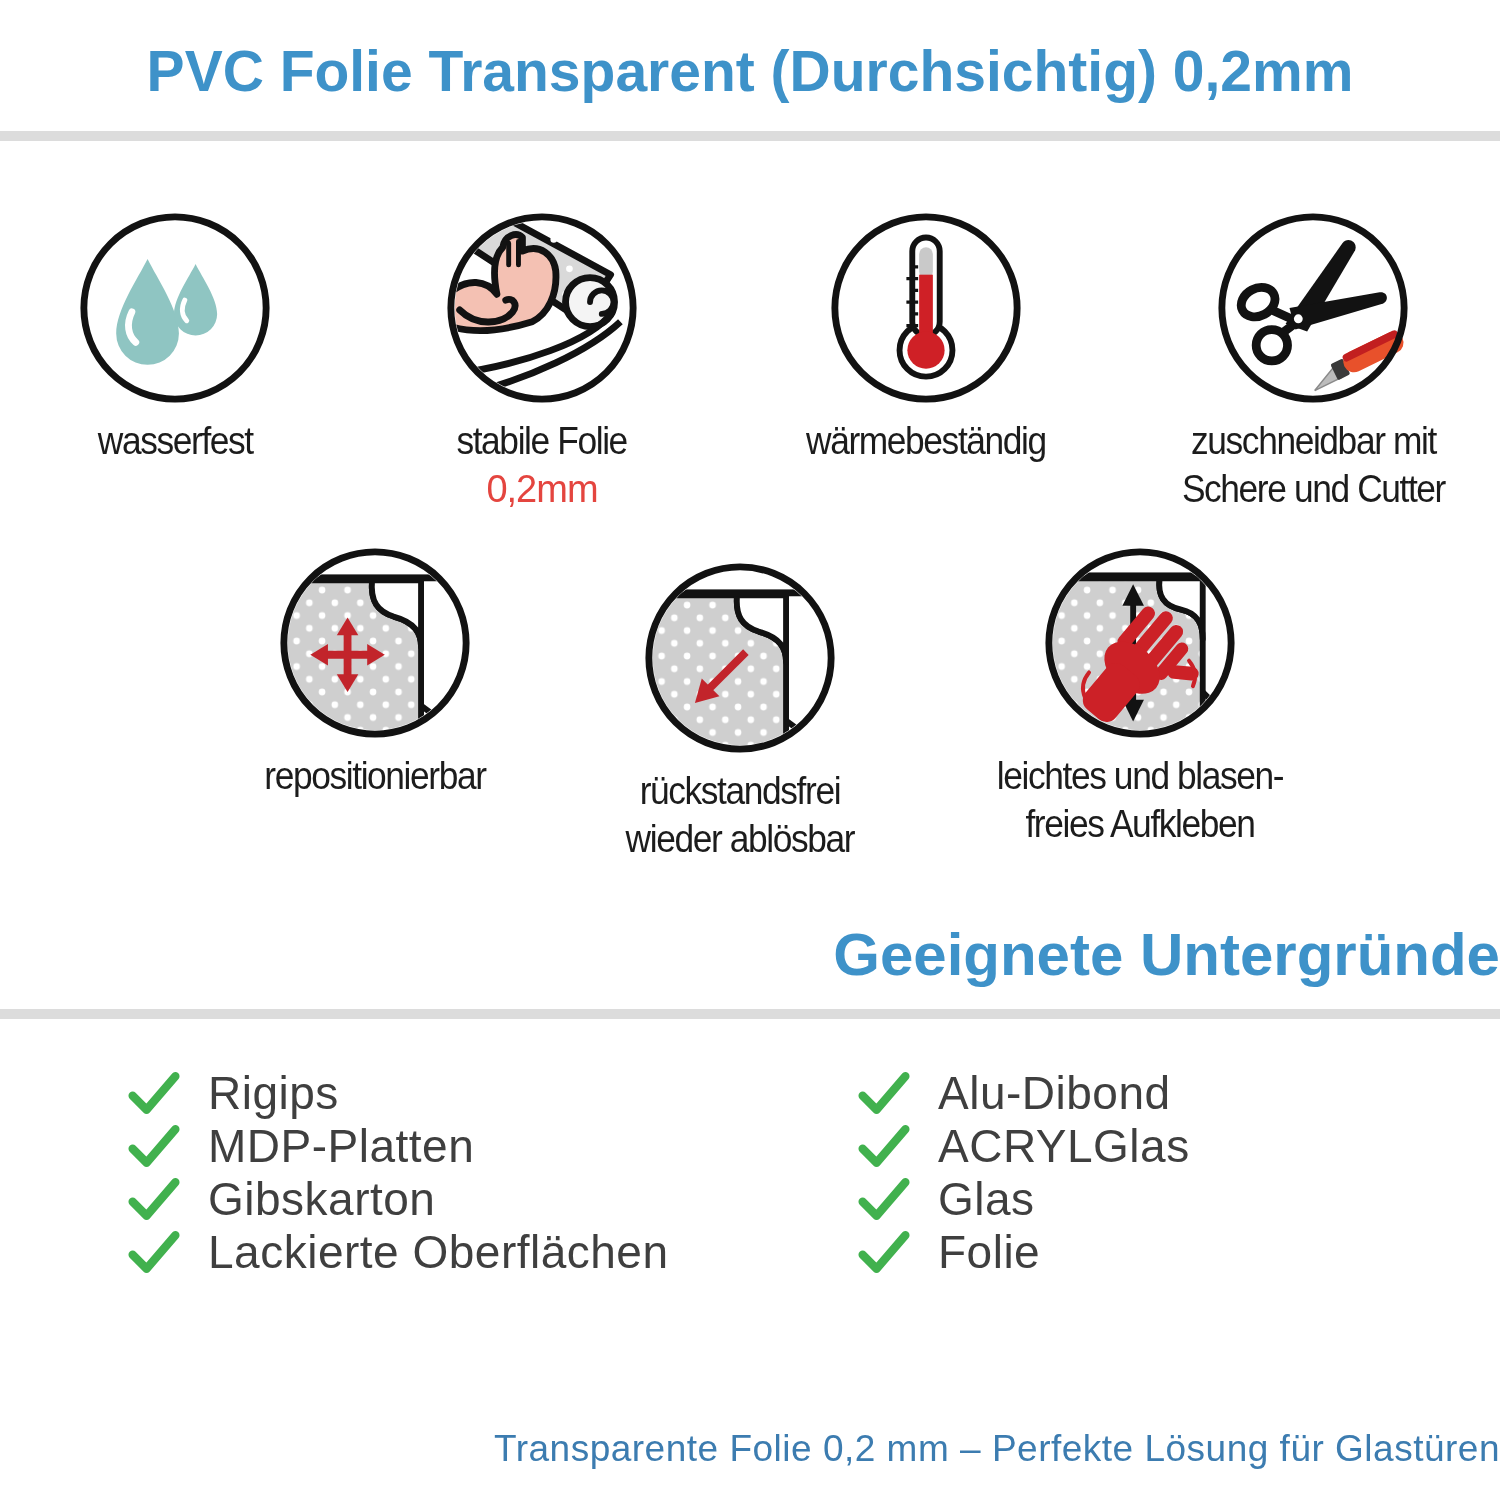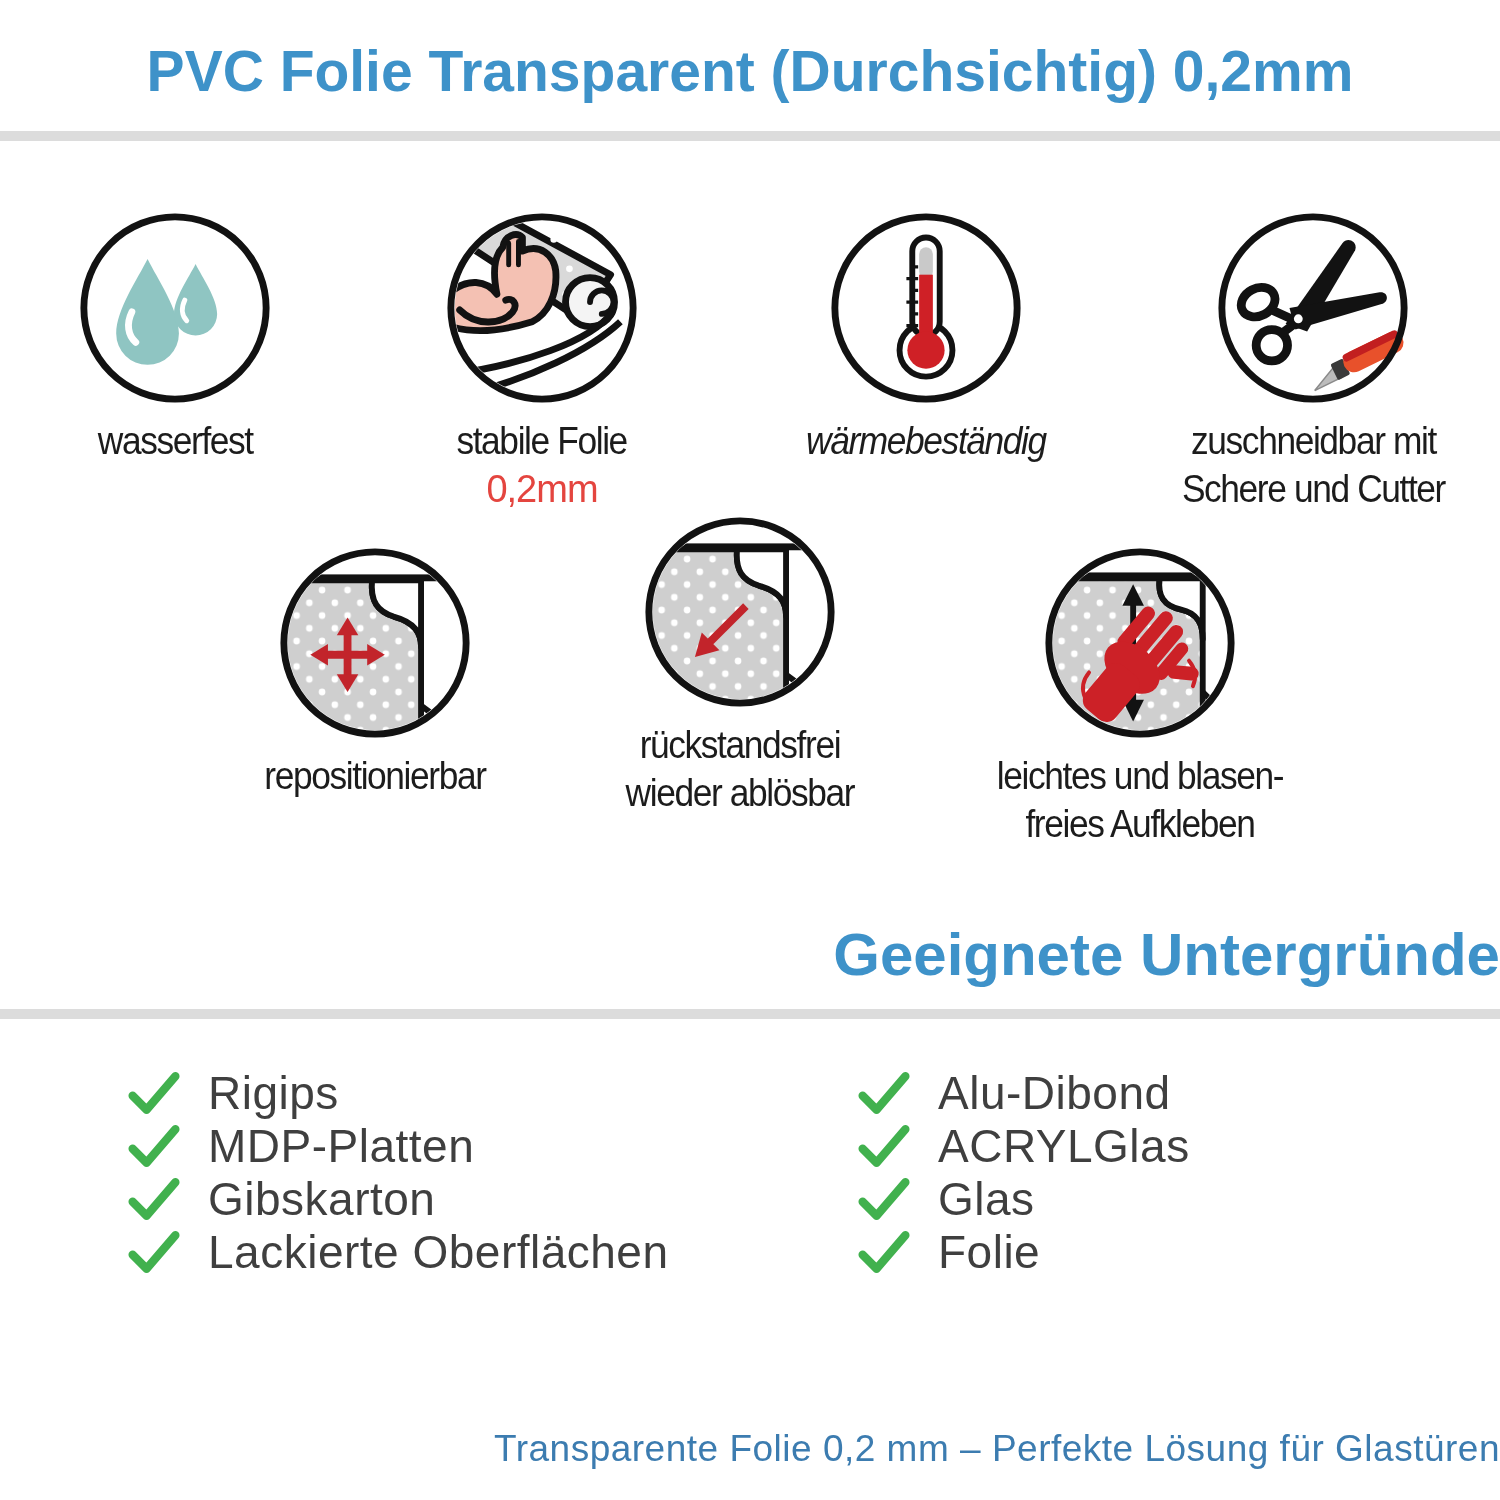--- a/index.html
+++ b/index.html
@@ -68,21 +68,21 @@
                  C98 34 112 46 114 62 C116 86 106 106 90 114 C58 124 28 126 4 118 Z" fill="#f4c1b3" stroke="#121212" stroke-width="7" stroke-linejoin="round"></path>
         <path d="M66 34 V56 M76 32 V56" stroke="#121212" stroke-width="5" stroke-linecap="round"></path>
         <path d="M16 102 C32 118 58 118 70 104 C76 96 70 89 63 92" stroke="#121212" stroke-width="7" fill="none" stroke-linecap="round"></path>
       </g>
       <circle cx="100" cy="100" r="93" fill="none" stroke="#121212" stroke-width="7"></circle>
     </svg>
     <span class="feature-label">stabile Folie</span>
     <span class="feature-sublabel">0,2mm</span>
   </div>
 
-  <div class="feature-cell" style="left:726px;top:210px;font-style:italic;">
+  <div class="feature-cell" style="left:726px;top:210px;">
     <svg class="badge" width="196" height="196" viewBox="0 0 200 200">
       <g>
         <circle cx="100" cy="143" r="27" fill="#fff" stroke="#121212" stroke-width="6"></circle>
         <rect x="86" y="28" width="28" height="100" rx="14" fill="#fff" stroke="#121212" stroke-width="6"></rect>
         <rect x="93" y="38" width="14" height="32" rx="7" fill="#c9c9c9"></rect>
         <rect x="93" y="66" width="14" height="62" fill="#cf2026"></rect>
         <circle cx="100" cy="143" r="19" fill="#cf2026"></circle>
         <path d="M84 58 h8 M80 70 h12 M84 82 h8 M80 94 h12 M84 106 h8 M80 118 h12" stroke="#121212" stroke-width="3.5"></path>
       </g>
       <circle cx="100" cy="100" r="93" fill="none" stroke="#121212" stroke-width="7"></circle>
@@ -137,21 +137,21 @@
           <polygon points="110,112 92,101 92,123"></polygon>
           <polygon points="72,74 61,92 83,92"></polygon>
           <polygon points="72,150 61,132 83,132"></polygon>
         </g>
       </g>
       <circle cx="100" cy="100" r="93" fill="none" stroke="#121212" stroke-width="7"></circle>
     </svg>
     <span class="feature-label">repositionierbar</span>
   </div>
 
-  <div class="feature-cell" style="left:540px;top:514px;text-decoration:underline;">
+  <div class="feature-cell" style="left:540px;top:560px;text-decoration:underline;">
     <svg class="badge" width="196" height="196" viewBox="0 0 200 200">
       <defs>
         <clipPath id="i6clip">
             <circle cx="100" cy="100" r="89"></circle>
           </clipPath>
         <pattern id="i6dots" width="26" height="26" patternUnits="userSpaceOnUse">
           <rect width="26" height="26" fill="#cfcfcf"></rect>
           <circle cx="7" cy="7" r="3.4" fill="#fff"></circle>
             <circle cx="20" cy="20" r="3.4" fill="#fff"></circle>
         </pattern>

